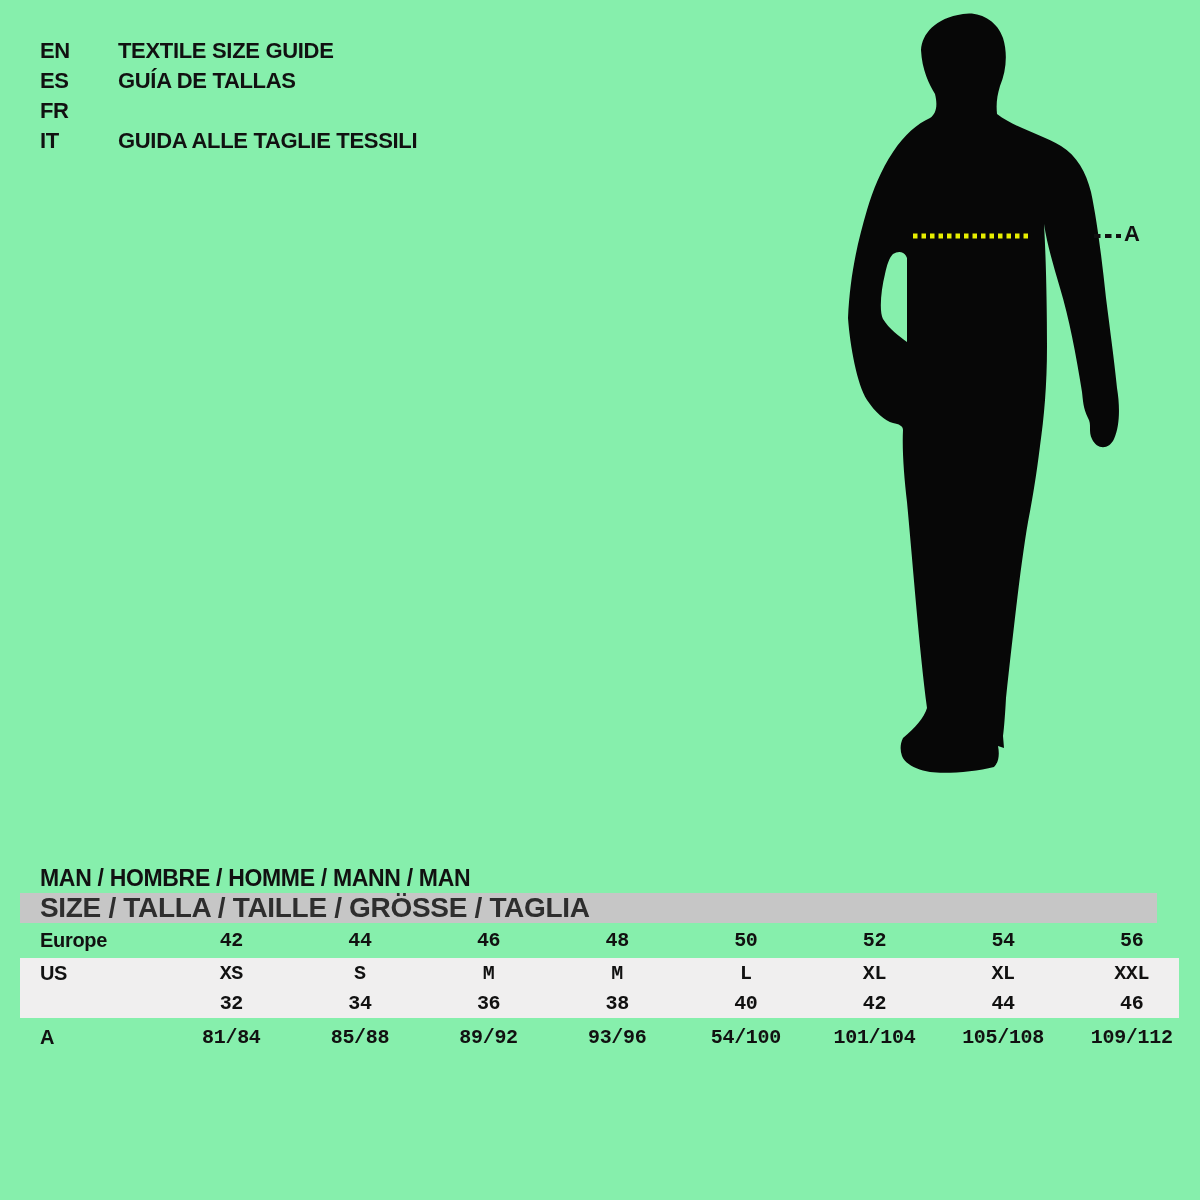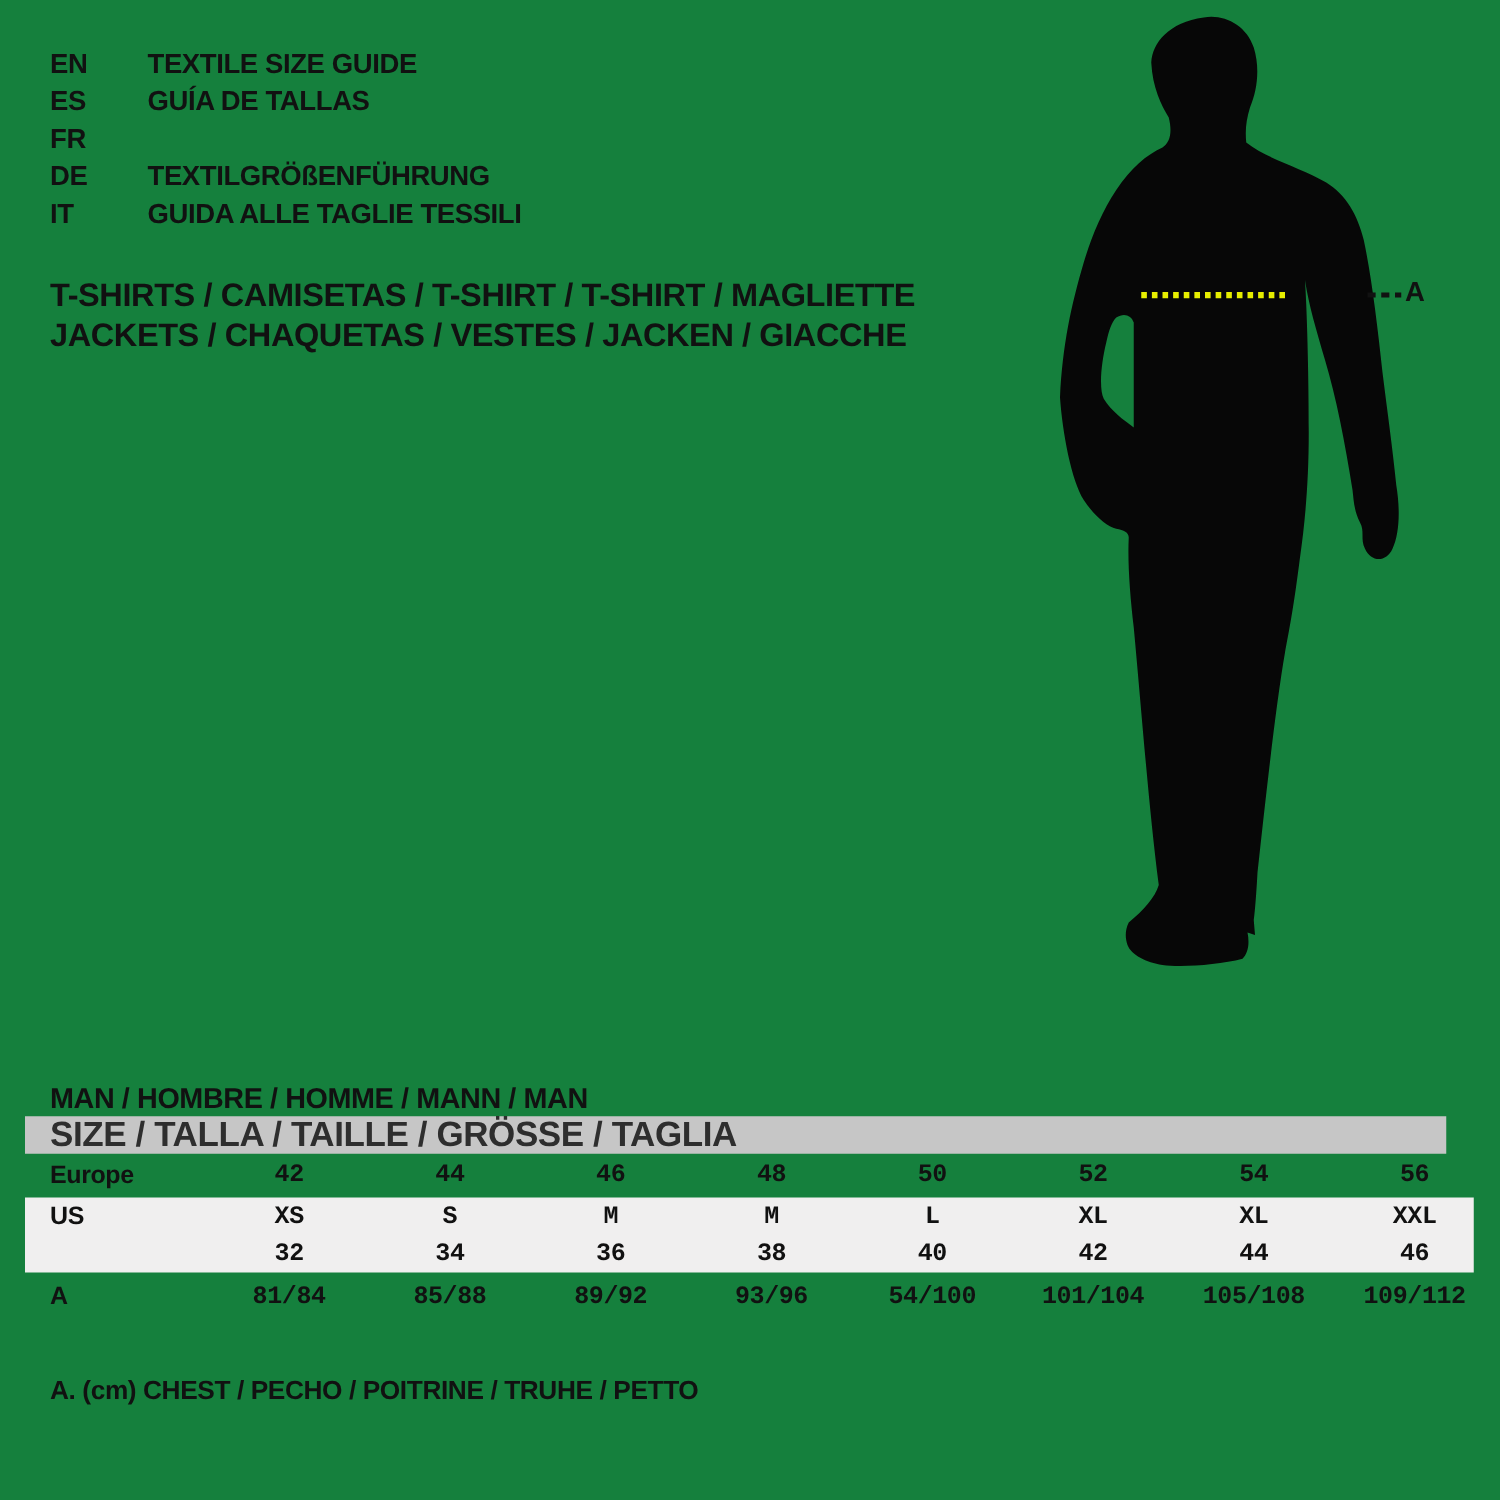--- a/index.html
+++ b/index.html
@@ -1,17 +1,17 @@
 <!DOCTYPE html>
 <html><head>
 <meta charset="utf-8">
 <style>
   html,body{margin:0;padding:0;background:#ffffff;}
   .page{
-    position:relative;width:1200px;height:1200px;background:#15803d;overflow:hidden;
+    position:relative;width:1200px;height:1200px;background:#86efac;overflow:hidden;
     font-family:"Liberation Sans","DejaVu Sans",sans-serif;color:#111;
     font-weight:700;letter-spacing:-0.02em;
   }
   
   .lang-block{position:absolute;left:40px;top:36px;}
   .lang-row{display:flex;line-height:30px;font-size:22px;}
   .lang-code{width:78px;flex:0 0 78px;}
   
   .cat-block{position:absolute;left:40px;top:220px;font-size:26px;line-height:32px;}
   
@@ -48,33 +48,25 @@
       <span class="lang-label">TEXTILE SIZE GUIDE</span>
     </div>
     <div class="lang-row">
       <span class="lang-code">ES</span>
       <span class="lang-label">GUÍA DE TALLAS</span>
     </div>
     <div class="lang-row">
       <span class="lang-code">FR</span>
     </div>
     <div class="lang-row">
-      <span class="lang-code">DE</span>
-      <span class="lang-label">TEXTILGRÖßENFÜHRUNG</span>
-    </div>
-    <div class="lang-row">
       <span class="lang-code">IT</span>
       <span class="lang-label">GUIDA ALLE TAGLIE TESSILI</span>
     </div>
   </div>
 
-  <div class="cat-block">
-    <div>T-SHIRTS / CAMISETAS / T-SHIRT / T-SHIRT / MAGLIETTE</div>
-    <div>JACKETS / CHAQUETAS / VESTES / JACKEN / GIACCHE</div>
-  </div>
 
   <svg class="figure-svg" viewBox="0 0 300 770" xmlns="http://www.w3.org/2000/svg">
     <path fill-rule="evenodd" d="M118,8
              C134,5 152,14 158,32
              C163,48 161,66 155,80
              C152,90 151,98 152,108
              C170,122 196,128 216,140
              C232,150 241,166 246,186
              C252,214 257,254 261,292
              C265,324 269,352 272,382
@@ -162,15 +154,14 @@
       <div class="t-cell">85/88</div>
       <div class="t-cell">89/92</div>
       <div class="t-cell">93/96</div>
       <div class="t-cell">54/100</div>
       <div class="t-cell">101/104</div>
       <div class="t-cell">105/108</div>
       <div class="t-cell">109/112</div>
     </div>
   </div>
 
-  <div class="footnote">A. (cm) CHEST / PECHO / POITRINE / TRUHE / PETTO</div>
 
 </div>
 
 </body></html>

